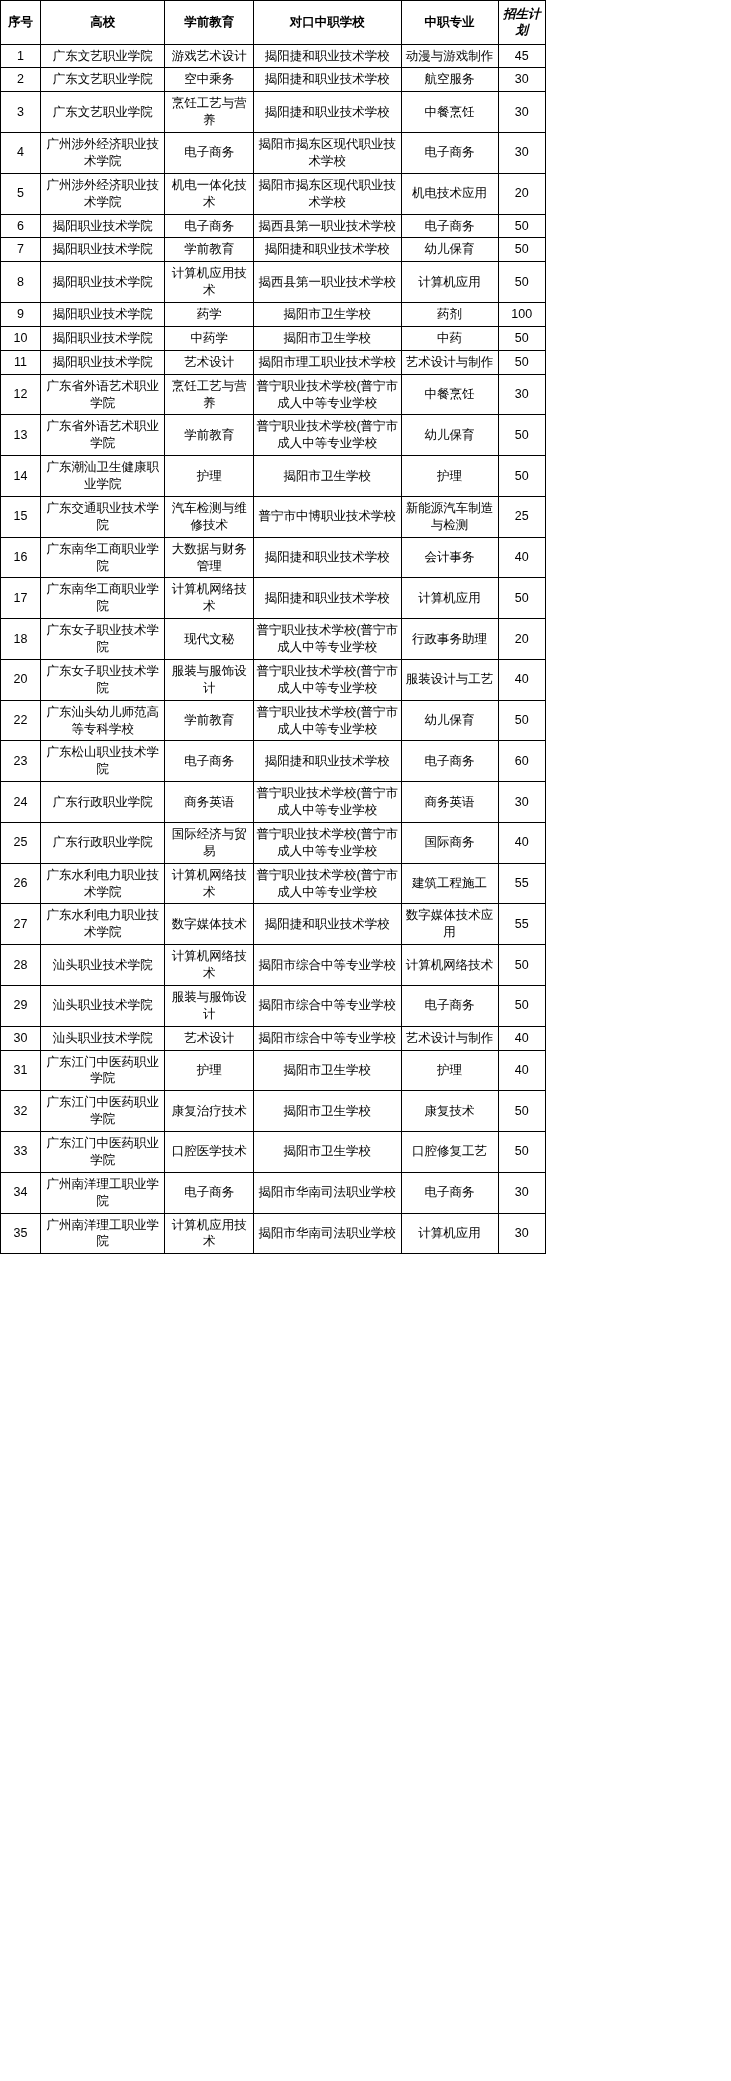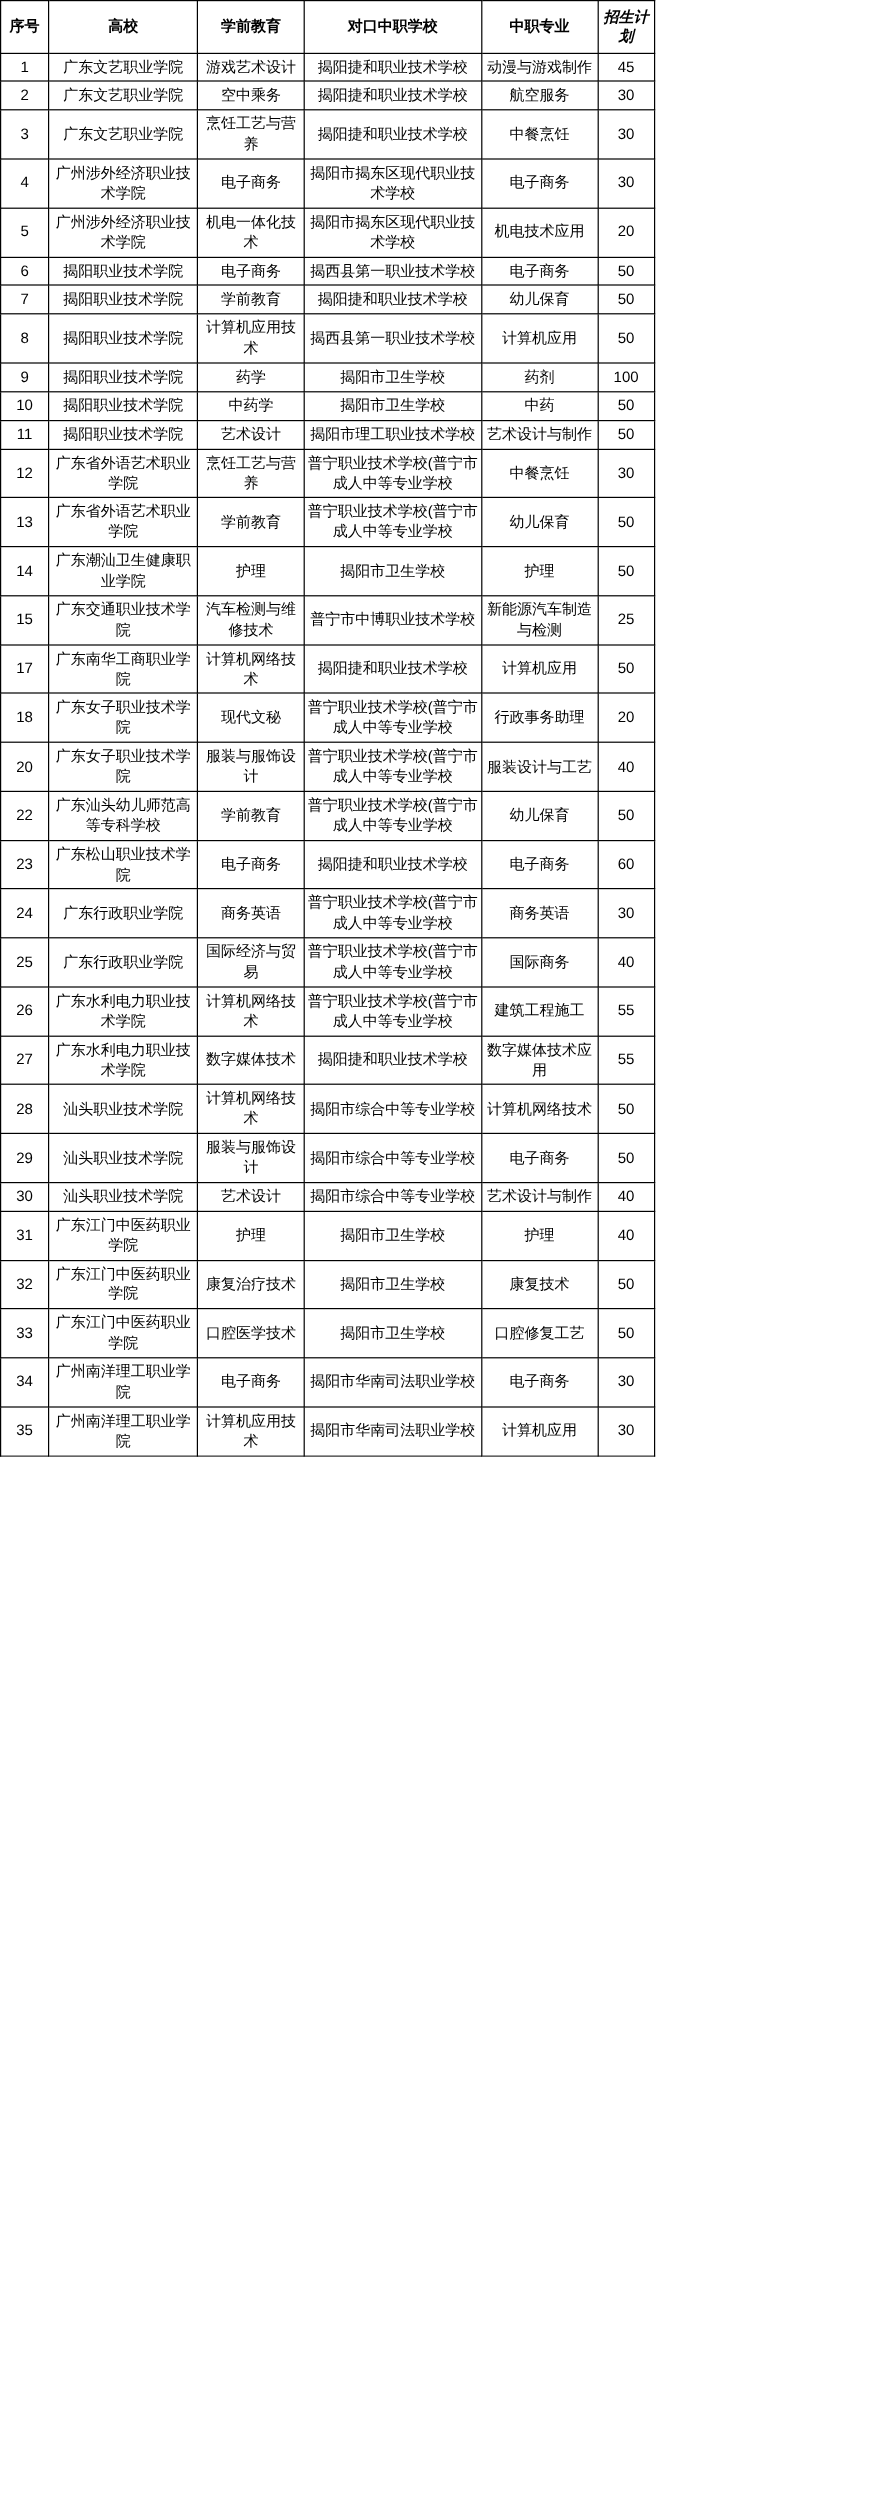--- a/index.html
+++ b/index.html
@@ -192,20 +192,28 @@
       </tr>
       <tr>
         <td class="num-col">15</td>
         <td>广东交通职业技术学院</td>
         <td>汽车检测与维修技术</td>
         <td>普宁市中博职业技术学校</td>
         <td>新能源汽车制造与检测</td>
         <td class="plan-col">25</td>
       </tr>
       <tr>
+        <td class="num-col">16</td>
+        <td>广东南华工商职业学院</td>
+        <td>大数据与财务管理</td>
+        <td>揭阳捷和职业技术学校</td>
+        <td>会计事务</td>
+        <td class="plan-col">40</td>
+      </tr>
+      <tr>
         <td class="num-col">17</td>
         <td>广东南华工商职业学院</td>
         <td>计算机网络技术</td>
         <td>揭阳捷和职业技术学校</td>
         <td>计算机应用</td>
         <td class="plan-col">50</td>
       </tr>
       <tr>
         <td class="num-col">18</td>
         <td>广东女子职业技术学院</td>

